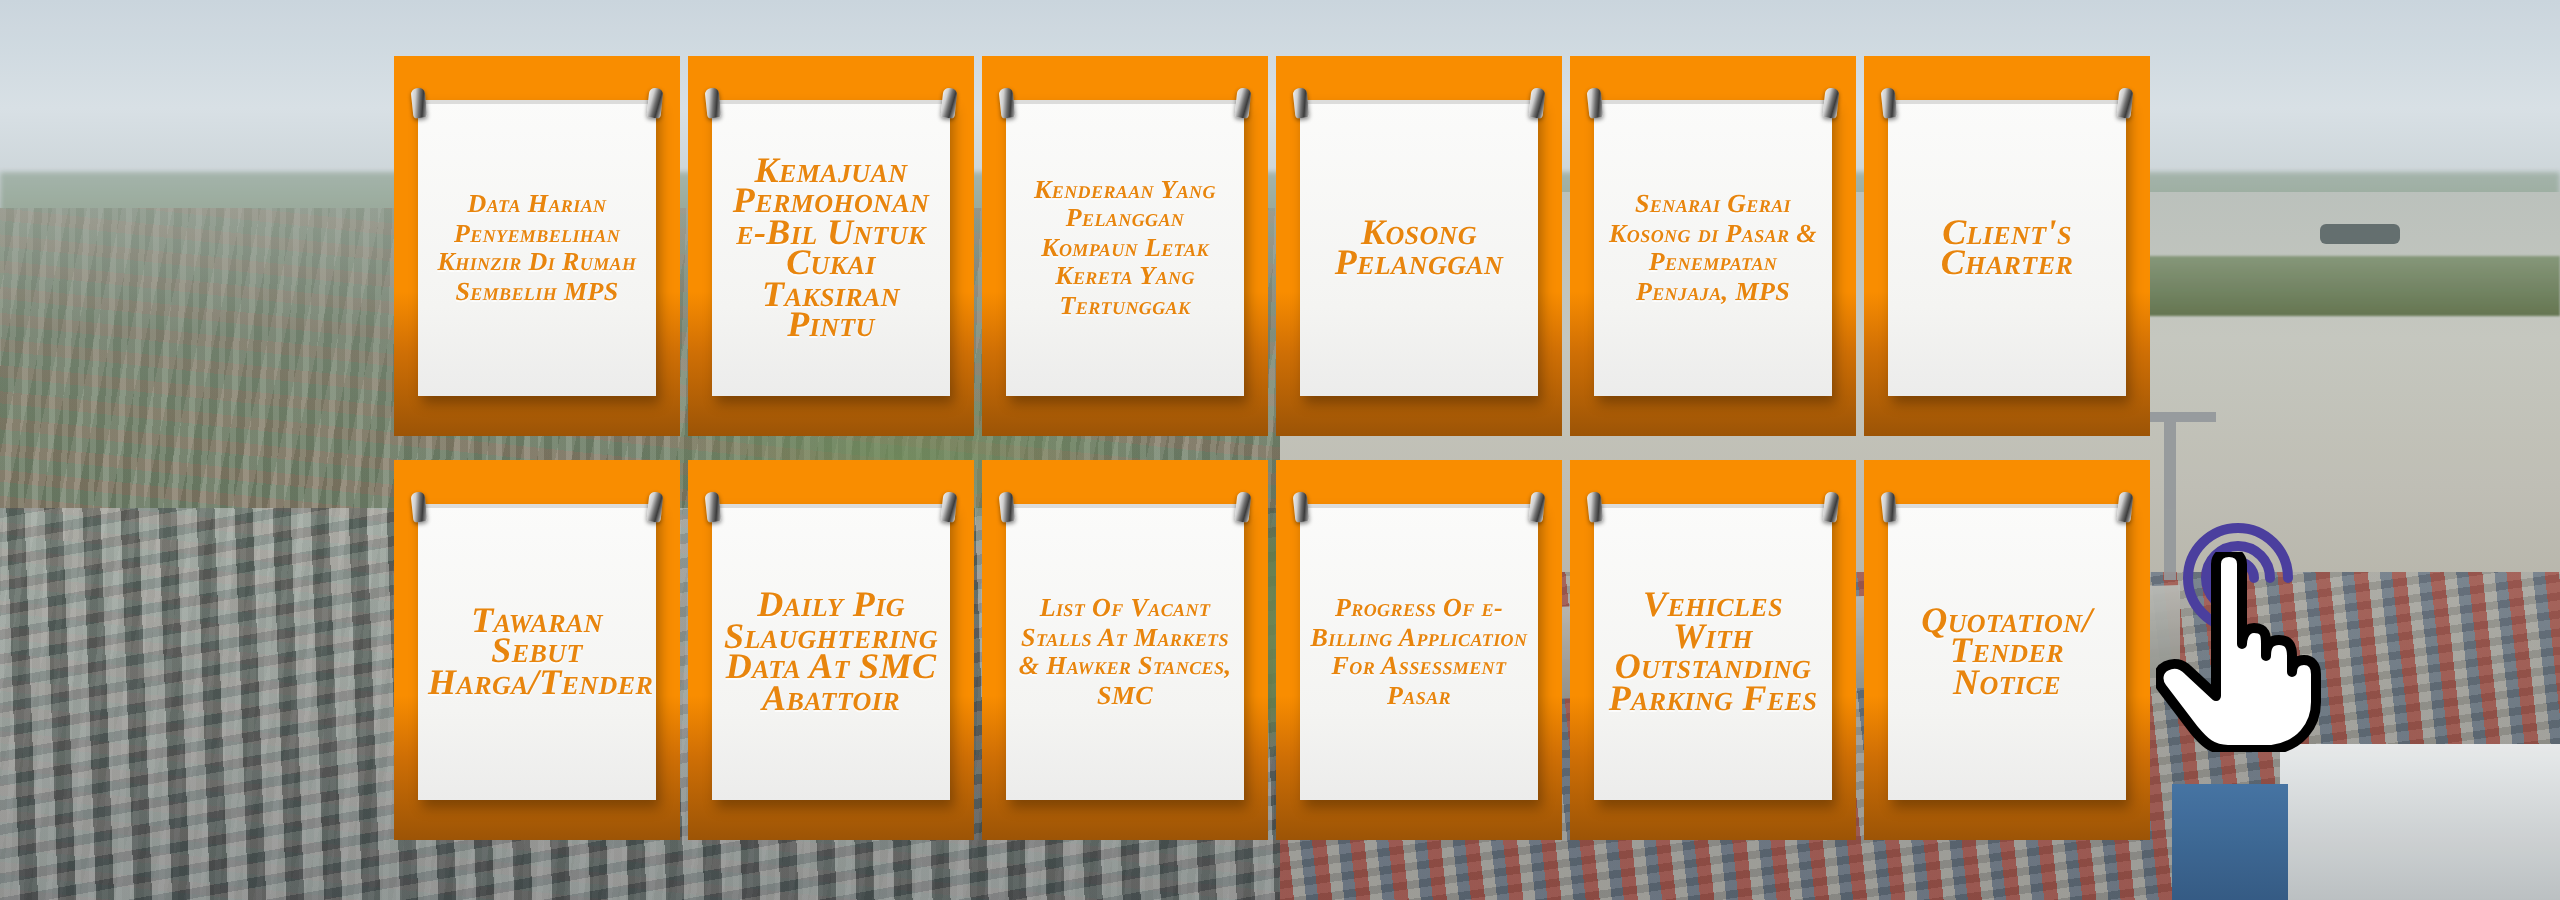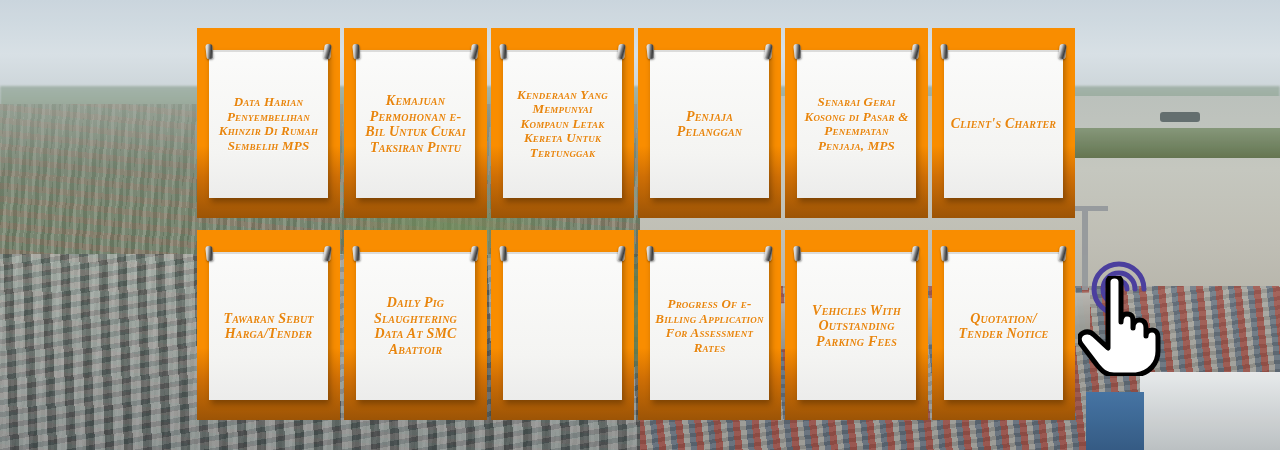--- a/index.html
+++ b/index.html
@@ -121,21 +121,21 @@
     transform:rotate(-6deg);
   }
   .clip.left{left:9px;}
   .clip.right{right:9px;transform:rotate(6deg);}
 
   .ctitle{
     font-family:"Liberation Serif", serif;
     font-variant:small-caps;
     font-weight:bold;
     color:#e8850d;
-    font-size:14px;
+    font-size:18px;
     line-height:15.5px;
     letter-spacing:.2px;
     text-align:center;
     text-shadow:0 1px 0 rgba(255,255,255,.75);
     width:100%;
   }
   .ctitle.sm{font-size:13px;line-height:14.5px;}
 
   
   .cursor-wrap{position:absolute;left:1078px;top:258px;width:120px;height:120px;pointer-events:none;}
@@ -177,29 +177,29 @@
         <div class="paper">
           <div class="paper-top"></div>
           <div class="ctitle">Kemajuan Permohonan e-Bil Untuk Cukai Taksiran Pintu</div>
         </div>
         <span class="clip left"></span>
         <span class="clip right"></span>
       </div>
       <div class="card">
         <div class="paper">
           <div class="paper-top"></div>
-          <div class="ctitle sm">Kenderaan Yang Mempunyai Kompaun Letak Kereta Untuk Tertunggak</div>
-        </div>
-        <span class="clip left"></span>
-        <span class="clip right"></span>
-      </div>
-      <div class="card">
-        <div class="paper">
-          <div class="paper-top"></div>
-          <div class="ctitle">Penjaja Pelanggan</div>
+          <div class="ctitle sm">Kenderaan Yang Pelanggan Kompaun Letak Kereta Yang Tertunggak</div>
+        </div>
+        <span class="clip left"></span>
+        <span class="clip right"></span>
+      </div>
+      <div class="card">
+        <div class="paper">
+          <div class="paper-top"></div>
+          <div class="ctitle">Kosong Pelanggan</div>
         </div>
         <span class="clip left"></span>
         <span class="clip right"></span>
       </div>
       <div class="card">
         <div class="paper">
           <div class="paper-top"></div>
           <div class="ctitle sm">Senarai Gerai Kosong di Pasar &amp; Penempatan Penjaja, MPS</div>
         </div>
         <span class="clip left"></span>
@@ -225,28 +225,29 @@
         <div class="paper">
           <div class="paper-top"></div>
           <div class="ctitle">Daily Pig Slaughtering Data At SMC Abattoir</div>
         </div>
         <span class="clip left"></span>
         <span class="clip right"></span>
       </div>
       <div class="card">
         <div class="paper">
           <div class="paper-top"></div>
-        </div>
-        <span class="clip left"></span>
-        <span class="clip right"></span>
-      </div>
-      <div class="card">
-        <div class="paper">
-          <div class="paper-top"></div>
-          <div class="ctitle sm">Progress Of e-Billing Application For Assessment Rates</div>
+          <div class="ctitle sm">List Of Vacant Stalls At Markets &amp; Hawker Stances, SMC</div>
+        </div>
+        <span class="clip left"></span>
+        <span class="clip right"></span>
+      </div>
+      <div class="card">
+        <div class="paper">
+          <div class="paper-top"></div>
+          <div class="ctitle sm">Progress Of e-Billing Application For Assessment Pasar</div>
         </div>
         <span class="clip left"></span>
         <span class="clip right"></span>
       </div>
       <div class="card">
         <div class="paper">
           <div class="paper-top"></div>
           <div class="ctitle">Vehicles With Outstanding Parking Fees</div>
         </div>
         <span class="clip left"></span>

